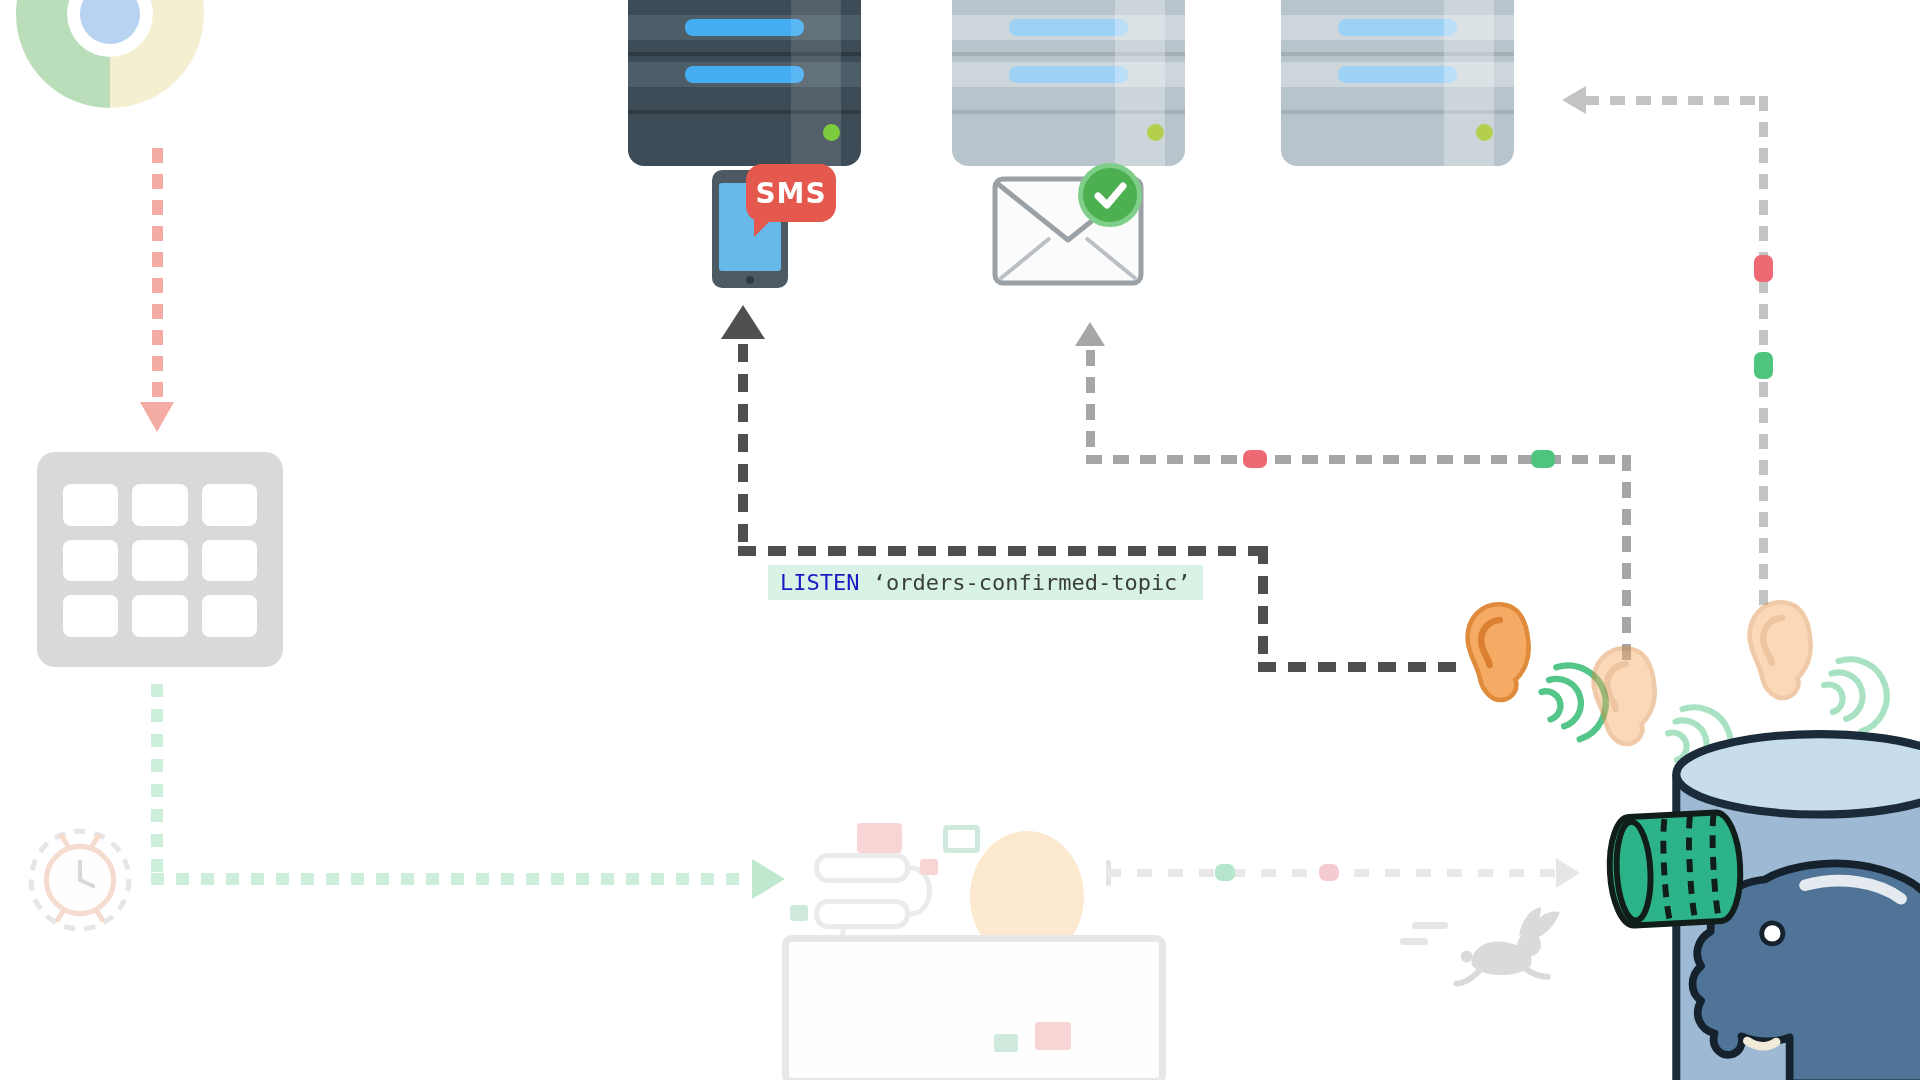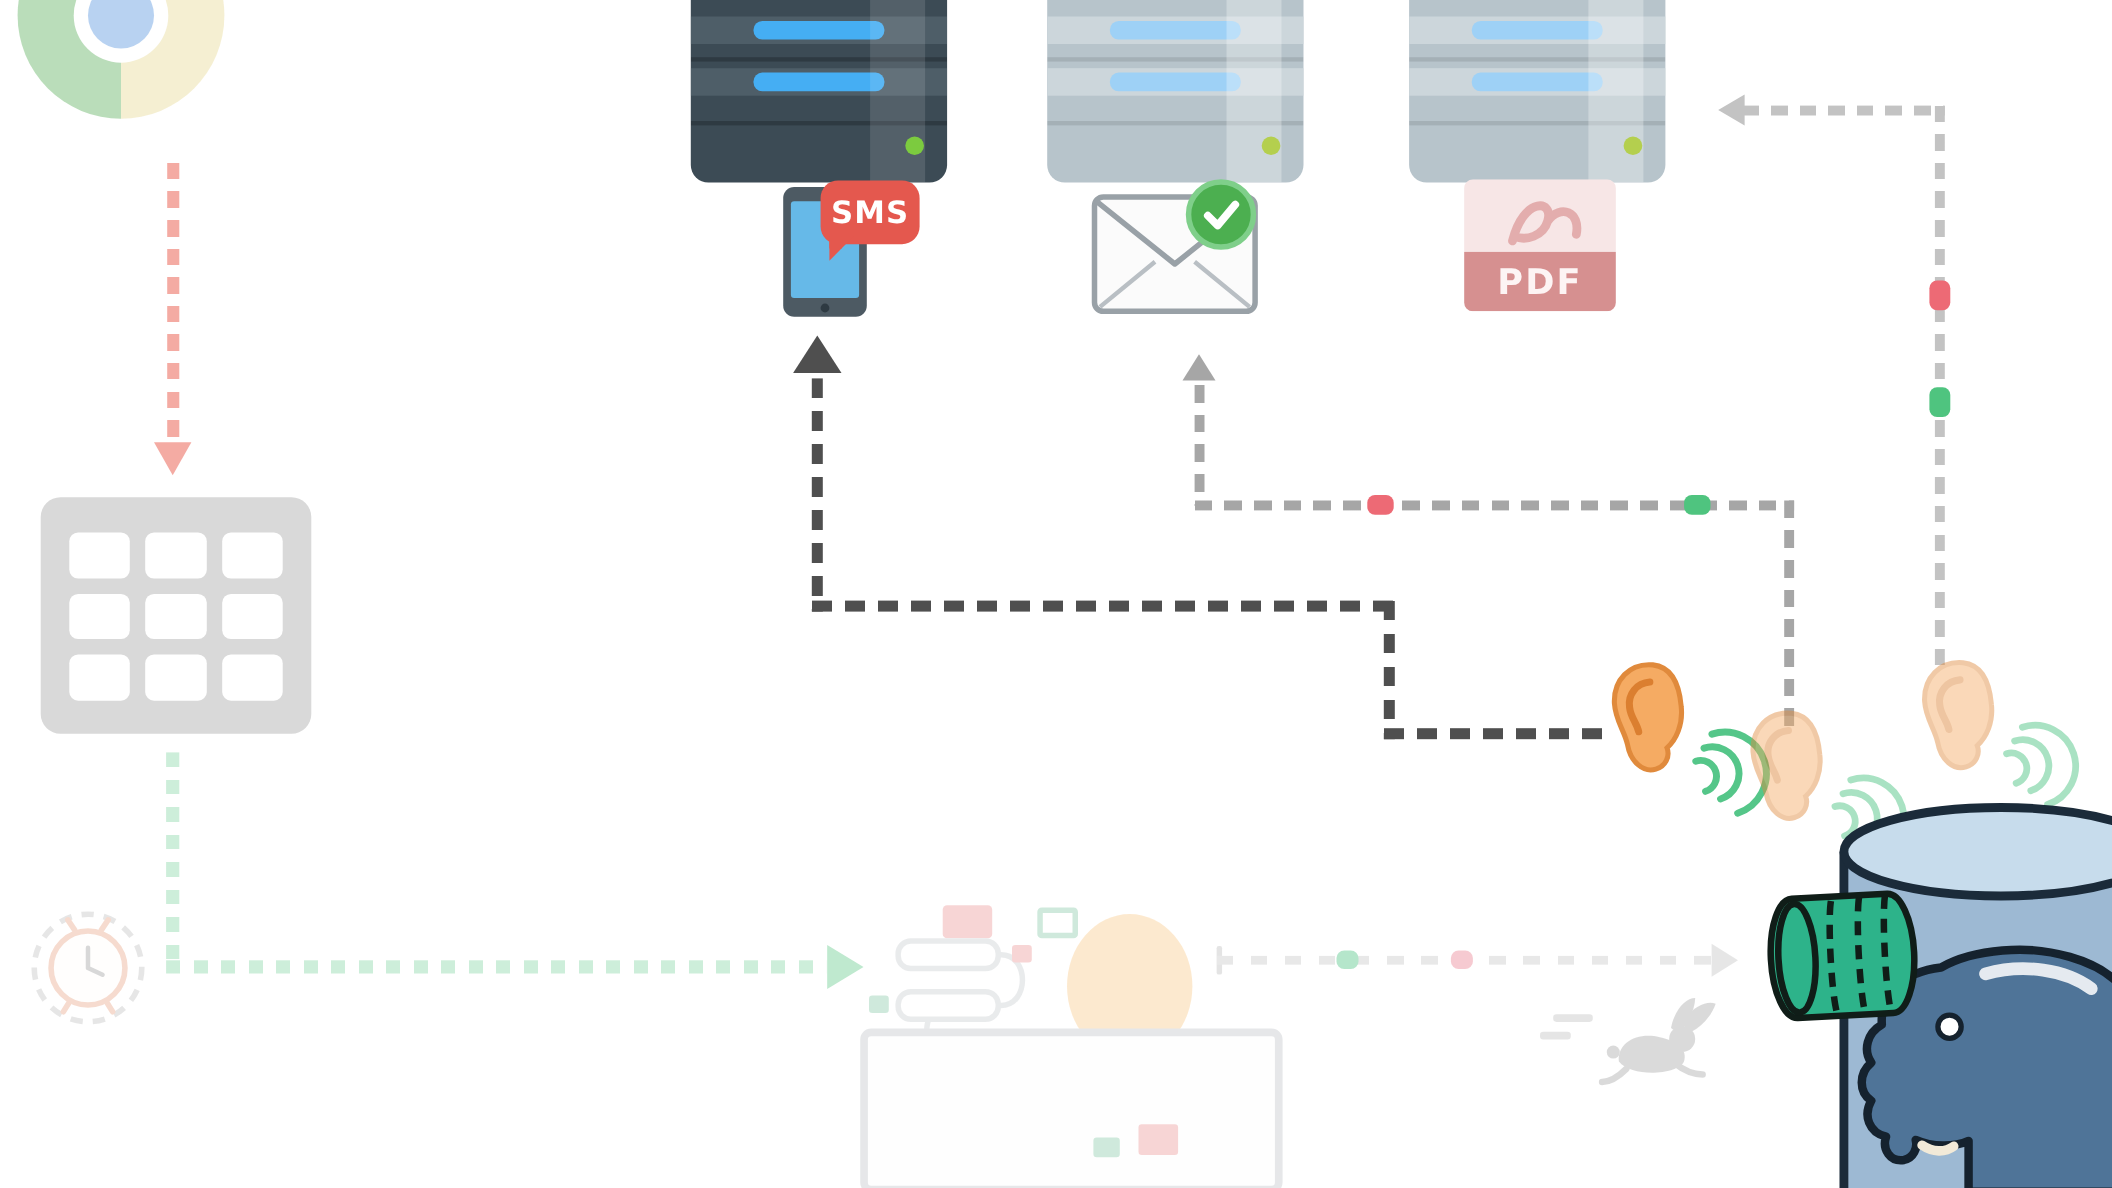--- a/index.html
+++ b/index.html
@@ -208,29 +208,20 @@
     <rect x="3" y="3" width="146" height="104" rx="8" fill="#fbfbfb" stroke="#99a1a7" stroke-width="5"></rect>
     <path d="M6 8 L76 64 L146 8" fill="none" stroke="#99a1a7" stroke-width="5" stroke-linejoin="round"></path>
     <path d="M8 103 L58 62 M144 103 L94 62" fill="none" stroke="#b9bfc4" stroke-width="4"></path>
   </svg>
   <div class="check-circle">
     <svg viewBox="0 0 54 54" style="left:0;top:0;width:54px;height:54px">
       <path d="M15 28 L24 37 L40 18" fill="none" stroke="#fff" stroke-width="7" stroke-linecap="round" stroke-linejoin="round"></path>
     </svg>
   </div>
 
-  <div class="pdf">
-    <div class="page"></div>
-    <svg viewBox="0 0 138 66" style="left:0;top:0;width:138px;height:66px;opacity:.65">
-      <path d="M44 56 C54 16 82 18 76 38 C72 52 56 56 46 52 M76 38 C88 22 106 30 102 50" fill="none" stroke="#d98f8f" stroke-width="8" stroke-linecap="round"></path>
-    </svg>
-    <div class="band">
-      <span>PDF</span>
-    </div>
-  </div>
 
   <div>
     <div class="tri" style="left:721px;top:305px;border-left:22px solid transparent;border-right:22px solid transparent;border-bottom:34px solid var(--dark-dash,#4f4f4f)"></div>
     <div class="dv-dark" style="left:738px;top:344px;height:212px"></div>
     <div class="dh-dark" style="left:738px;top:546px;width:530px"></div>
     <div class="dv-dark" style="left:1258px;top:546px;height:126px"></div>
     <div class="dh-dark" style="left:1258px;top:662px;width:210px"></div>
   </div>
 
   <div>
@@ -243,20 +234,21 @@
   </div>
 
   <div>
     <div class="tri" style="left:1562px;top:86px;border-top:14px solid transparent;border-bottom:14px solid transparent;border-right:24px solid var(--light-dash,#c3c3c3)"></div>
     <div class="dh-light" style="left:1584px;top:96px;width:184px"></div>
     <div class="dv-light" style="left:1759px;top:96px;height:515px"></div>
     <div class="dot" style="left:1754px;top:255px;width:19px;height:27px;background:var(--red-dot,#ed6a75)"></div>
     <div class="dot" style="left:1754px;top:352px;width:19px;height:27px;background:var(--green-dot,#4fc47f)"></div>
   </div>
 
+  <div class="code-label"><span class="kw">LISTEN</span><span class="arg"> ‘orders-confirmed-topic’</span></div>
 
   <svg viewBox="0 0 100 125" style="left:1452px;top:598px;width:92px;height:115px">
     <path d="M55 7 C32 5 16 22 17 45 C18 62 27 72 30 86 C33 103 46 114 58 110 C68 107 72 97 69 89 C78 81 85 66 83 48 C81 25 73 9 55 7 Z" style="fill:var(--ear-orange,#f5ab63)" stroke="#e08a3c" stroke-width="5"></path>
     <path d="M52 24 C39 25 30 36 32 49 C33 59 39 64 41 73" fill="none" stroke="#db7f30" stroke-width="7" stroke-linecap="round"></path>
   </svg>
   <svg viewBox="0 0 60 100" style="left:1537px;top:658px;width:58px;height:90px;transform:rotate(-18deg)">
     <path d="M8 30 A16 16 0 0 1 8 62 M20 20 A27 27 0 0 1 20 74 M32 9 A39 39 0 0 1 32 93" fill="none" style="stroke:var(--wave-green,#55c689)" stroke-width="7" stroke-linecap="round"></path>
   </svg>
 
   <svg class="faded" viewBox="0 0 100 125" style="left:1578px;top:642px;width:92px;height:115px">

